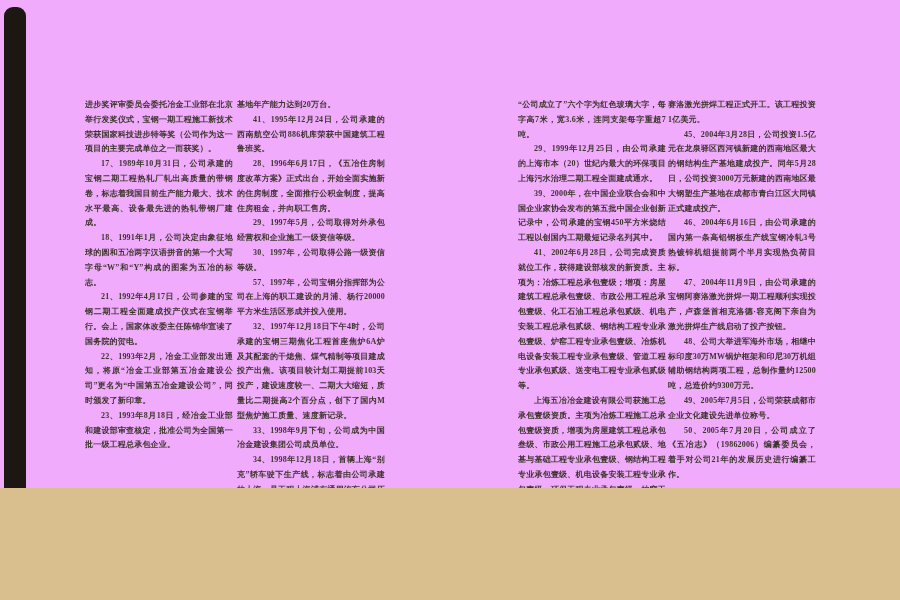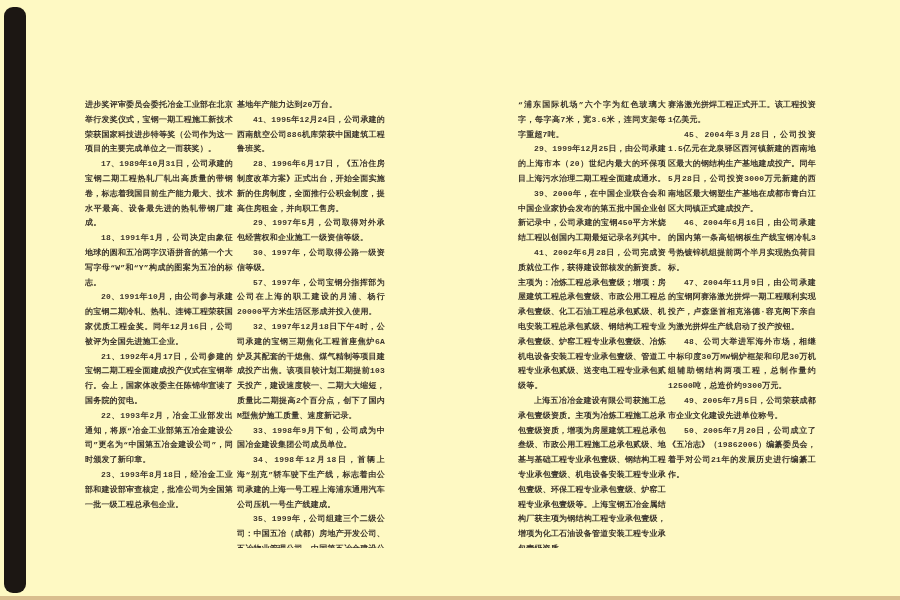--- a/index.html
+++ b/index.html
@@ -1,19 +1,19 @@
 <!DOCTYPE html>
 <html><head>
 <meta charset="utf-8">
 <style>
   html,body{margin:0;padding:0;background:#d9be8e;}
   .stage{
-    position:relative;width:900px;height:596px;overflow:hidden;
-    background:#fef9c3;
-    font-family:Liberation Mono, monospace;
+    position:relative;width:900px;height:488px;overflow:hidden;
+    background:#f0abfc;
+    font-family:Liberation Serif, serif;
   }
   .cover-strip{
     position:absolute;left:4px;top:7px;width:22px;height:586px;
     border-radius:9px;background:#1c1713;
   }
   .page{position:absolute;top:0;height:600px;}
   .col{
     position:absolute;top:98px;width:148px;height:450px;overflow:hidden;
     font-size:8px;line-height:14.8px;color:#3c352c;
     text-align:justify;font-weight:600;letter-spacing:0.2px;
@@ -29,42 +29,41 @@
 <body>
 
 <div class="stage">
   <div class="cover-strip"></div>
 
   <div class="page">
     <div class="col" id="colL1">
         <p>进步奖评审委员会委托冶金工业部在北京举行发奖仪式，宝钢一期工程施工新技术荣获国家科技进步特等奖（公司作为这一项目的主要完成单位之一而获奖）。</p>
         <p class="indent">17、1989年10月31日，公司承建的宝钢二期工程热轧厂轧出高质量的带钢卷，标志着我国目前生产能力最大、技术水平最高、设备最先进的热轧带钢厂建成。</p>
         <p class="indent">18、1991年1月，公司决定由象征地球的圆和五冶两字汉语拼音的第一个大写字母“W”和“Y”构成的图案为五冶的标志。</p>
-        <p class="indent">20、1991年10月，由公司参与承建的宝钢二期冷轧、热轧、连铸工程荣获国家优质工程金奖。同年12月16日，公司被评为全国先进施工企业。</p>
         <p class="indent">21、1992年4月17日，公司参建的宝钢二期工程全面建成投产仪式在宝钢举行。会上，国家体改委主任陈锦华宣读了国务院的贺电。</p>
         <p class="indent">22、1993年2月，冶金工业部发出通知，将原“冶金工业部第五冶金建设公司”更名为“中国第五冶金建设公司”，同时颁发了新印章。</p>
         <p class="indent">23、1993年8月18日，经冶金工业部和建设部审查核定，批准公司为全国第一批一级工程总承包企业。</p>
       </div>
     <div class="col" id="colL2">
         <p>基地年产能力达到20万台。</p>
         <p class="indent">41、1995年12月24日，公司承建的西南航空公司886机库荣获中国建筑工程鲁班奖。</p>
         <p class="indent">28、1996年6月17日，《五冶住房制度改革方案》正式出台，开始全面实施新的住房制度，全面推行公积金制度，提高住房租金，并向职工售房。</p>
         <p class="indent">29、1997年5月，公司取得对外承包经营权和企业施工一级资信等级。</p>
         <p class="indent">30、1997年，公司取得公路一级资信等级。</p>
         <p class="indent">57、1997年，公司宝钢分指挥部为公司在上海的职工建设的月浦、杨行20000平方米生活区形成并投入使用。</p>
         <p class="indent">32、1997年12月18日下午4时，公司承建的宝钢三期焦化工程首座焦炉6A炉及其配套的干熄焦、煤气精制等项目建成投产出焦。该项目较计划工期提前103天投产，建设速度较一、二期大大缩短，质量比二期提高2个百分点，创下了国内M型焦炉施工质量、速度新记录。</p>
         <p class="indent">33、1998年9月下旬，公司成为中国冶金建设集团公司成员单位。</p>
         <p class="indent">34、1998年12月18日，首辆上海“别克”轿车驶下生产线，标志着由公司承建的上海一号工程上海浦东通用汽车公司压机一号生产线建成。</p>
         <p class="indent">35、1999年，公司组建三个二级公司：中国五冶（成都）房地产开发公司、五冶物业管理公司、中国第五冶金建设公司路桥工程分公司。</p>
       </div>
   </div>
 
   <div class="page">
     <div class="col" id="colR1">
-        <p>“浦东国际机场”六个字为红色玻璃大字，每字高7米，宽3.6米，连同支架每字重超7吨。</p>
+        <p>“公司成立了”六个字为红色玻璃大字，每字高7米，宽3.6米，连同支架每字重超7吨。</p>
         <p class="indent">29、1999年12月25日，由公司承建的上海市本（20）世纪内最大的环保项目上海污水治理二期工程全面建成通水。</p>
         <p class="indent">39、2000年，在中国企业联合会和中国企业家协会发布的第五批中国企业创新记录中，公司承建的宝钢450平方米烧结工程以创国内工期最短记录名列其中。</p>
         <p class="indent">41、2002年6月28日，公司完成资质就位工作，获得建设部核发的新资质。主项为：冶炼工程总承包壹级；增项：房屋建筑工程总承包壹级、市政公用工程总承包壹级、化工石油工程总承包贰级、机电安装工程总承包贰级、钢结构工程专业承包壹级、炉窑工程专业承包壹级、冶炼机电设备安装工程专业承包壹级、管道工程专业承包贰级、送变电工程专业承包贰级等。</p>
         <p class="indent">上海五冶冶金建设有限公司获施工总承包壹级资质。主项为冶炼工程施工总承包壹级资质，增项为房屋建筑工程总承包叁级、市政公用工程施工总承包贰级、地基与基础工程专业承包壹级、钢结构工程专业承包壹级、机电设备安装工程专业承包壹级、环保工程专业承包壹级、炉窑工程专业承包壹级等。上海宝钢五冶金属结构厂获主项为钢结构工程专业承包壹级，增项为化工石油设备管道安装工程专业承包壹级资质。</p>
       </div>
     <div class="col" id="colR2">
         <p>赛洛激光拼焊工程正式开工。该工程投资1亿美元。</p>
         <p class="indent">45、2004年3月28日，公司投资1.5亿元在龙泉驿区西河镇新建的西南地区最大的钢结构生产基地建成投产。同年5月28日，公司投资3000万元新建的西南地区最大钢塑生产基地在成都市青白江区大同镇正式建成投产。</p>
         <p class="indent">46、2004年6月16日，由公司承建的国内第一条高铝钢板生产线宝钢冷轧3号热镀锌机组提前两个半月实现热负荷目标。</p>
         <p class="indent">47、2004年11月9日，由公司承建的宝钢阿赛洛激光拼焊一期工程顺利实现投产，卢森堡首相克洛德·容克阁下亲自为激光拼焊生产线启动了投产按钮。</p>

